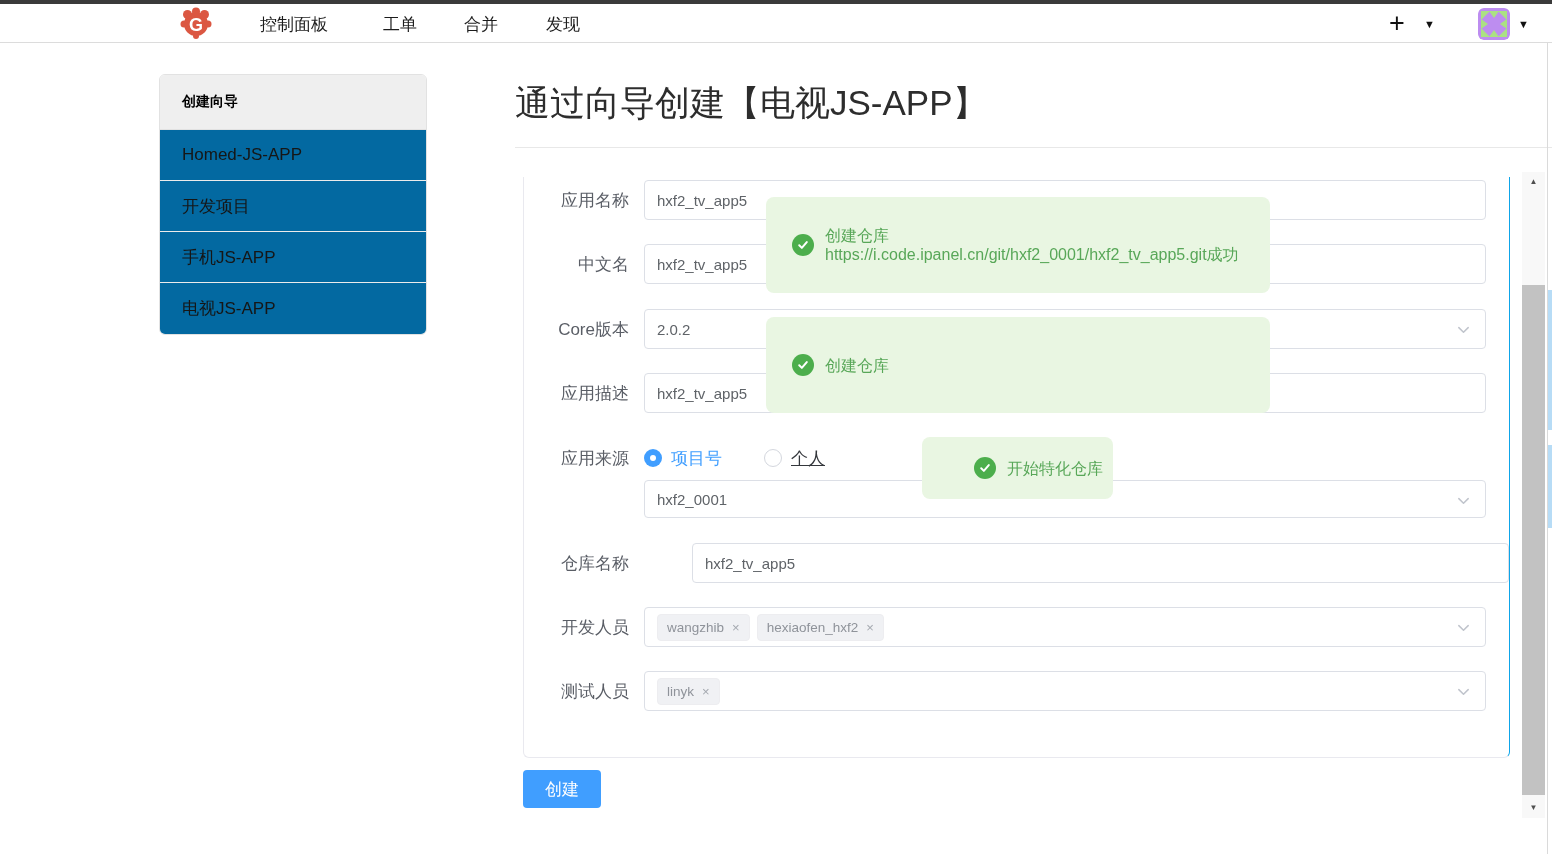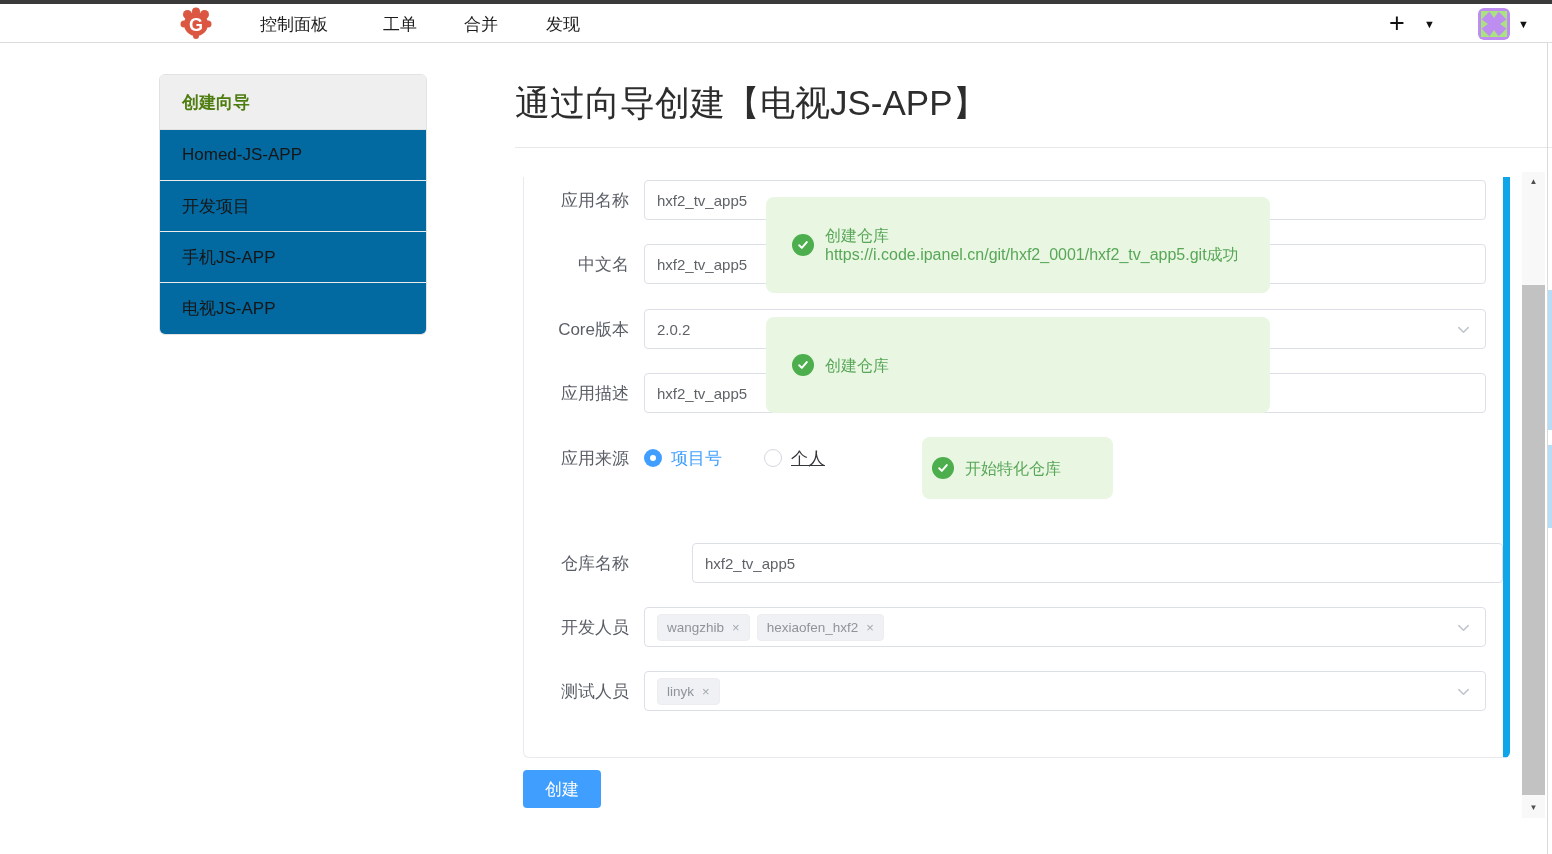--- a/index.html
+++ b/index.html
@@ -18,31 +18,31 @@
   .nav-item.n2 { left:464px; }
   .nav-item.n3 { left:546px; }
   .plus-icon { position:absolute; left:1389px; top:0px; font-size:27px; font-weight:400; color:#111; cursor:pointer; line-height:39px; }
   .caret { position:absolute; font-size:11px; color:#111; cursor:pointer; top:14px; }
   .caret.c1 { left:1424px; }
   .caret.c2 { left:1518px; }
   .avatar { position:absolute; left:1478px; top:4px; width:32px; height:32px; border-radius:6px; overflow:hidden; cursor:pointer; }
 
   
   .sidebar { position:absolute; left:159px; top:74px; width:268px; border:1px solid #e2e2e2; border-radius:6px; overflow:hidden; background:#fff; }
-  .sidebar-header { height:55px; background:#efefef; display:flex; align-items:center; padding-left:22px; font-size:17px; font-weight:bold; color:#4d7c0f; border-bottom:1px solid #e2e2e2; }
+  .sidebar-header { height:55px; background:#efefef; display:flex; align-items:center; padding-left:22px; font-size:14px; font-weight:bold; color:#000000; border-bottom:1px solid #e2e2e2; }
   .sidebar-item { height:51px; display:flex; align-items:center; padding-left:22px; font-size:17px; color:#161616; border-bottom:1px solid #ececec; cursor:pointer; background:#0369a1; }
   .sidebar-item:last-child { border-bottom:none; }
 
   
   .page-title { position:absolute; left:515px; width:1037px; top:80px; text-align:left; font-size:35px; color:#2d2d2d; font-weight:500; }
   .content-divider { position:absolute; left:515px; top:147px; width:1037px; height:1px; background:#e8e8e8; }
 
   
   .form-panel { position:absolute; left:523px; top:177px; width:987px; height:581px;
-    border-left:1px solid #e9e9ef; border-right:7px solid #0ea5e9; border-bottom:1px solid #e9e9ef;
+    border-left:1px solid #e9e9ef; border-right:1px solid #0ea5e9; border-bottom:1px solid #e9e9ef;
     border-radius:0 0 6px 6px; background:#fff; }
   .frow { position:absolute; left:0; display:flex; align-items:center; width:100%; }
   .flabel { width:105px; text-align:right; font-size:17px; color:#5a5e66; flex:none; }
   .fcontrol { margin-left:15px; width:842px; height:40px; border:1px solid #dcdfe6; border-radius:4px;
     display:flex; align-items:center; padding:0 12px; font-size:15px; color:#5f6368; background:#fff; position:relative; }
   .fcontrol.select { cursor:pointer; }
   .chevron { position:absolute; right:14px; top:12px; }
   .r0 { top:3px; } .r1 { top:67px; } .r2 { top:132px; } .r3 { top:196px; }
   .r4a { top:271px; height:20px; } .r4b { top:303px; } .r4b .fcontrol { height:38px; }
   .r5 { top:366px;gap:48px; } .r6 { top:430px; } .r7 { top:494px; }
@@ -66,21 +66,21 @@
 
   
   .submit-btn { position:absolute; left:523px; top:770px; width:78px; height:38px; background:#409eff; color:#fff;
     border:none; border-radius:4px; font-size:17px; cursor:pointer; font-family:inherit; }
 
   
   .toast { position:absolute; background:#e9f6e2; border-radius:8px; display:flex; align-items:center;
     color:#58a758; z-index:5; }
   .toast.t0 { left:766px; top:197px; width:504px; height:96px; padding:0 18px 0 26px; }
   .toast.t1 { left:766px; top:317px; width:504px; height:96px; padding:0 18px 0 26px; }
-  .toast.t2 { left:922px; top:437px; width:191px; height:62px; justify-content:flex-start; padding:0 10px; }
+  .toast.t2 { left:922px; top:437px; width:191px; height:62px; justify-content:flex-end; padding:0 10px; }
   .toast-check { width:22px; height:22px; border-radius:50%; background:#4cae4c; flex:none;
     display:flex; align-items:center; justify-content:center; }
   .toast-text { margin-left:11px; font-size:16px; line-height:19px; font-weight:500; word-break:break-all; }
   .toast-text .msg { display:block; }
 
   
   .scrollbar { position:absolute; left:1522px; top:172px; width:23px; height:646px; background:#f8f8f8; }
   .sb-arrow { position:absolute; left:0; width:23px; height:16px; color:#4f4f4f; font-size:8px; text-align:center; line-height:16px; cursor:pointer; }
   .sb-up { top:2px; } .sb-down { bottom:2px; }
   .sb-thumb { position:absolute; left:0; top:113px; width:23px; height:510px; background:#c2c2c2; cursor:pointer; }
@@ -179,20 +179,31 @@
           <span class="radio-dot on"></span>
           <span class="radio-label">项目号</span>
         </span>
         <span class="radio unsel">
           <span class="radio-dot off"></span>
           <span class="radio-label">个人</span>
         </span>
       </div>
     </div>
 
+    <div class="frow r4b">
+      <div class="flabel"></div>
+      <div class="fcontrol select">
+        <span>hxf2_0001</span>
+        <span class="chevron">
+          <svg width="15" height="15" viewBox="0 0 16 16">
+              <path d="M3 6l5 5 5-5" stroke="#c0c4cc" stroke-width="1.6" fill="none" stroke-linecap="round" stroke-linejoin="round"></path>
+            </svg>
+        </span>
+      </div>
+    </div>
 
     <div class="frow r5">
       <div class="flabel">仓库名称</div>
       <input class="fcontrol" value="hxf2_tv_app5" style="">
     </div>
 
     <div class="frow r6">
       <div class="flabel">开发人员</div>
       <div class="fcontrol select">
         <span class="tag">

